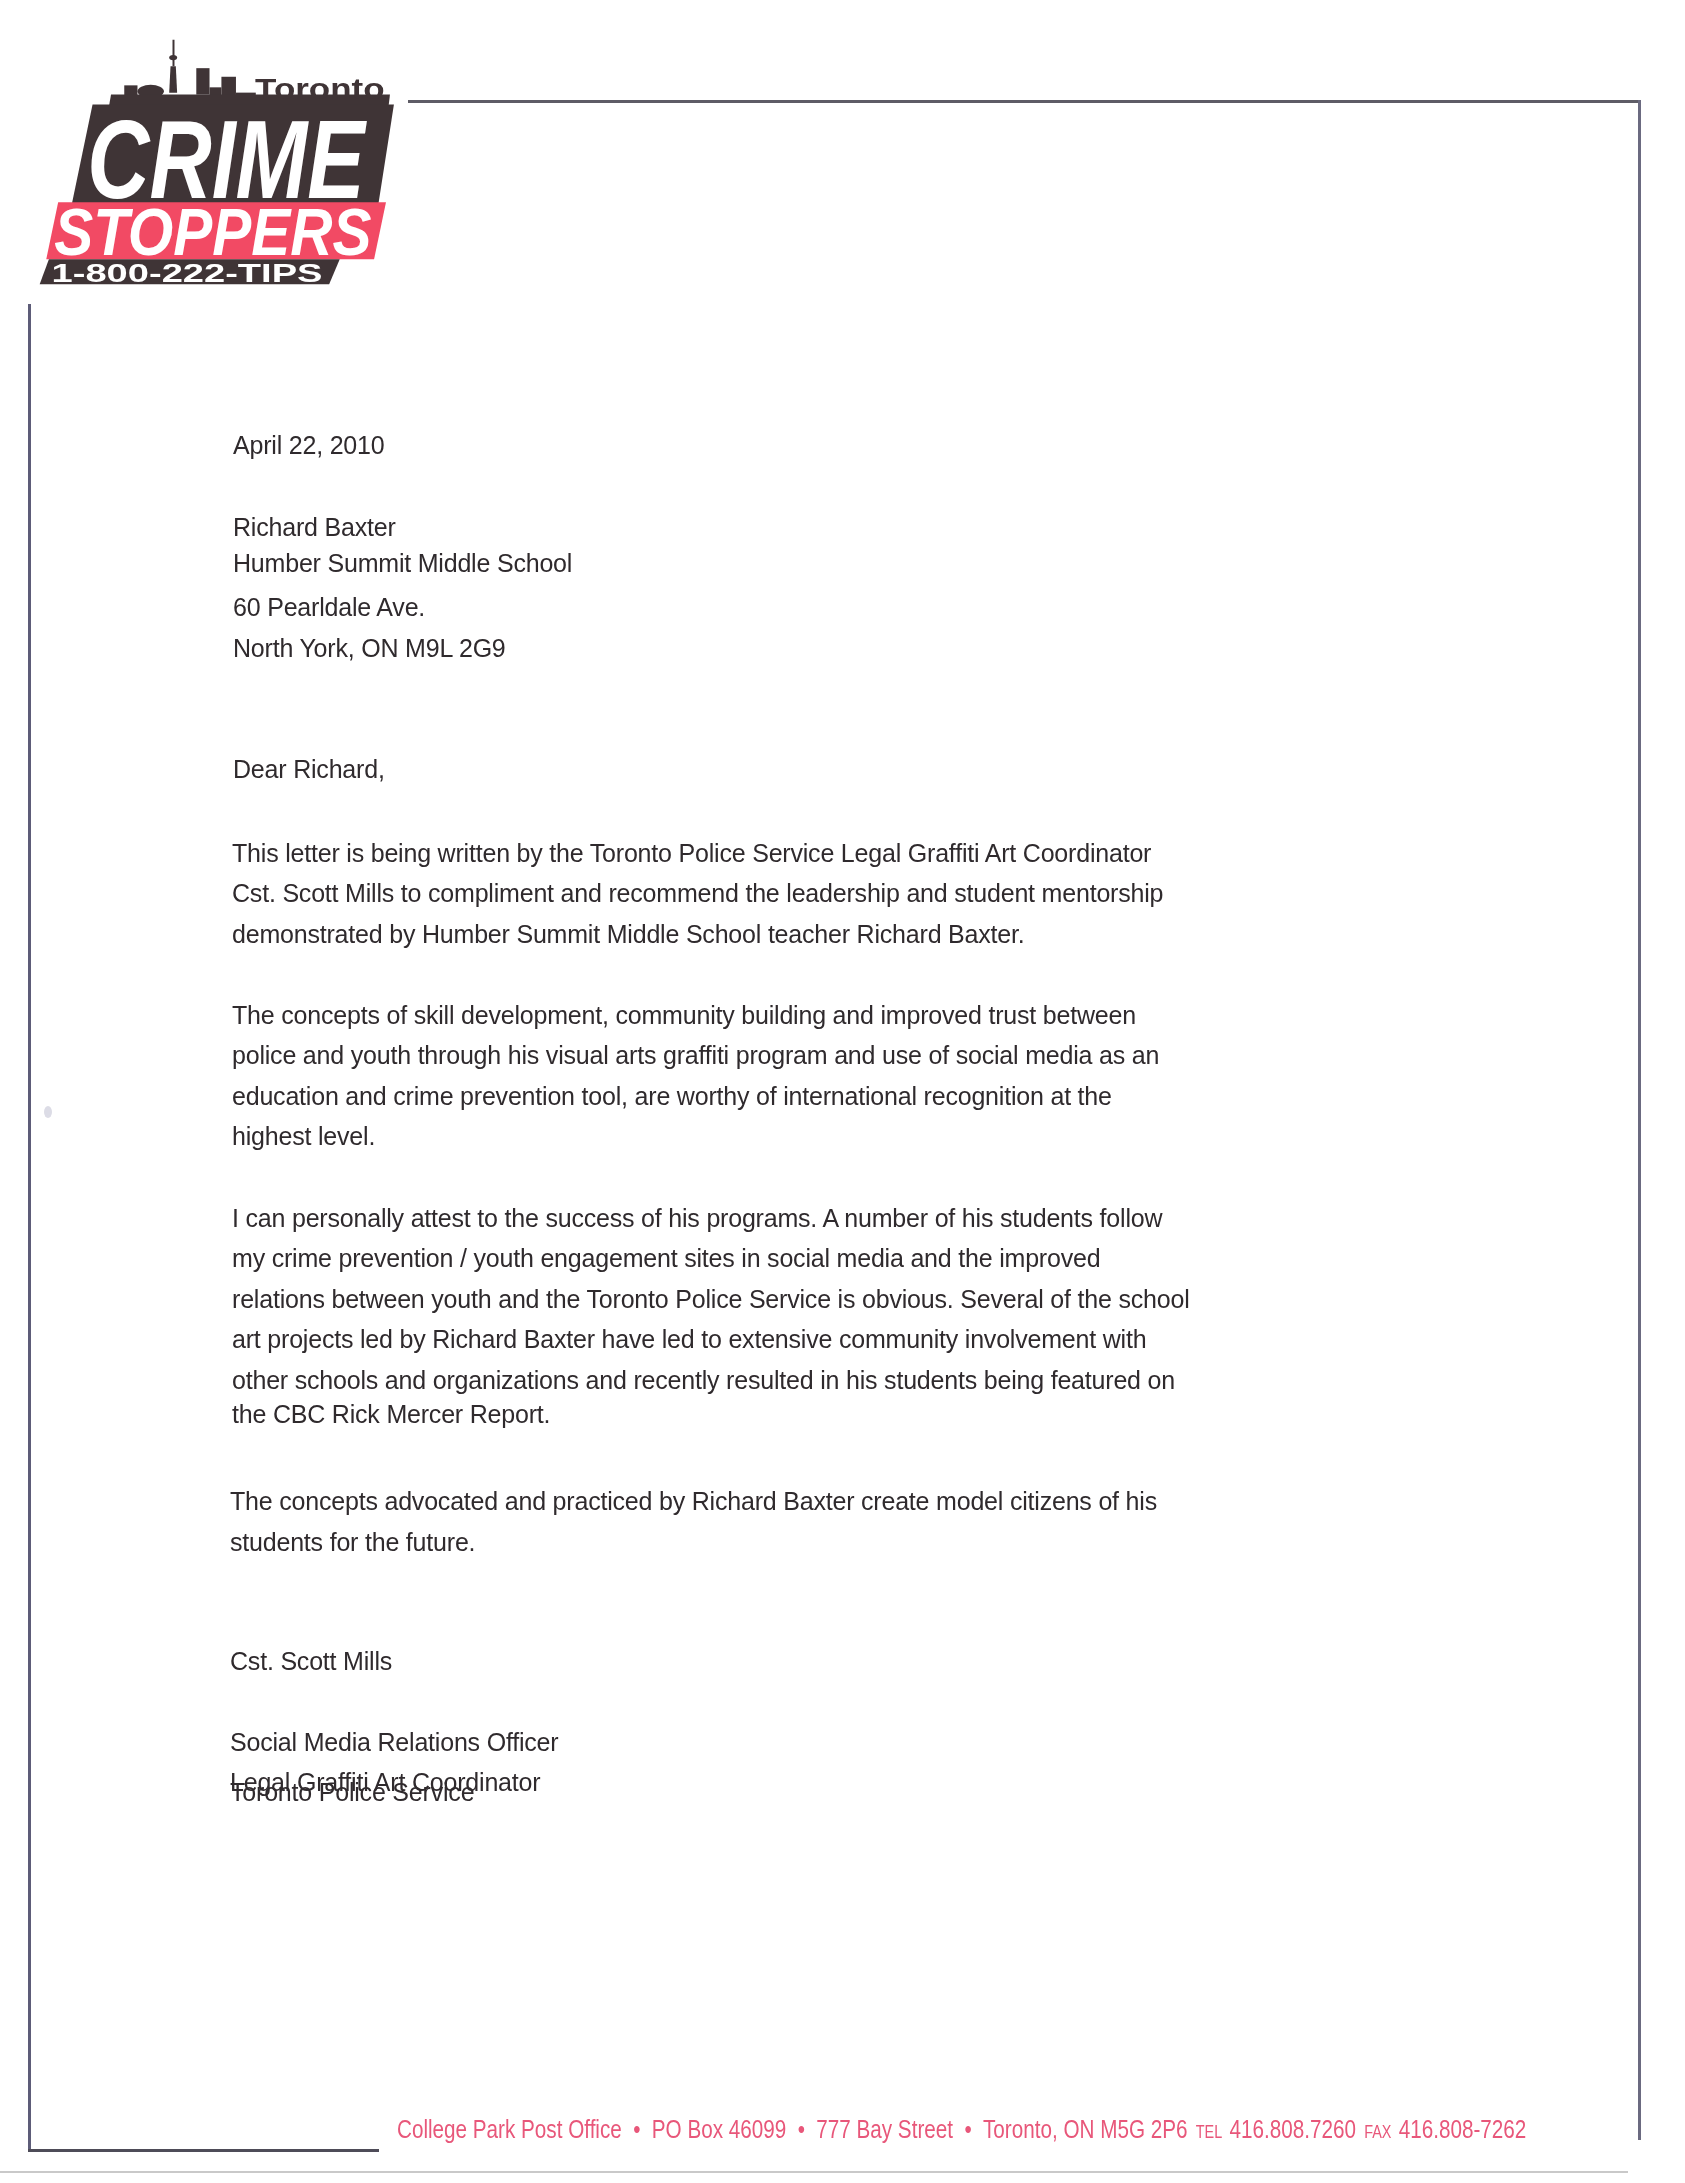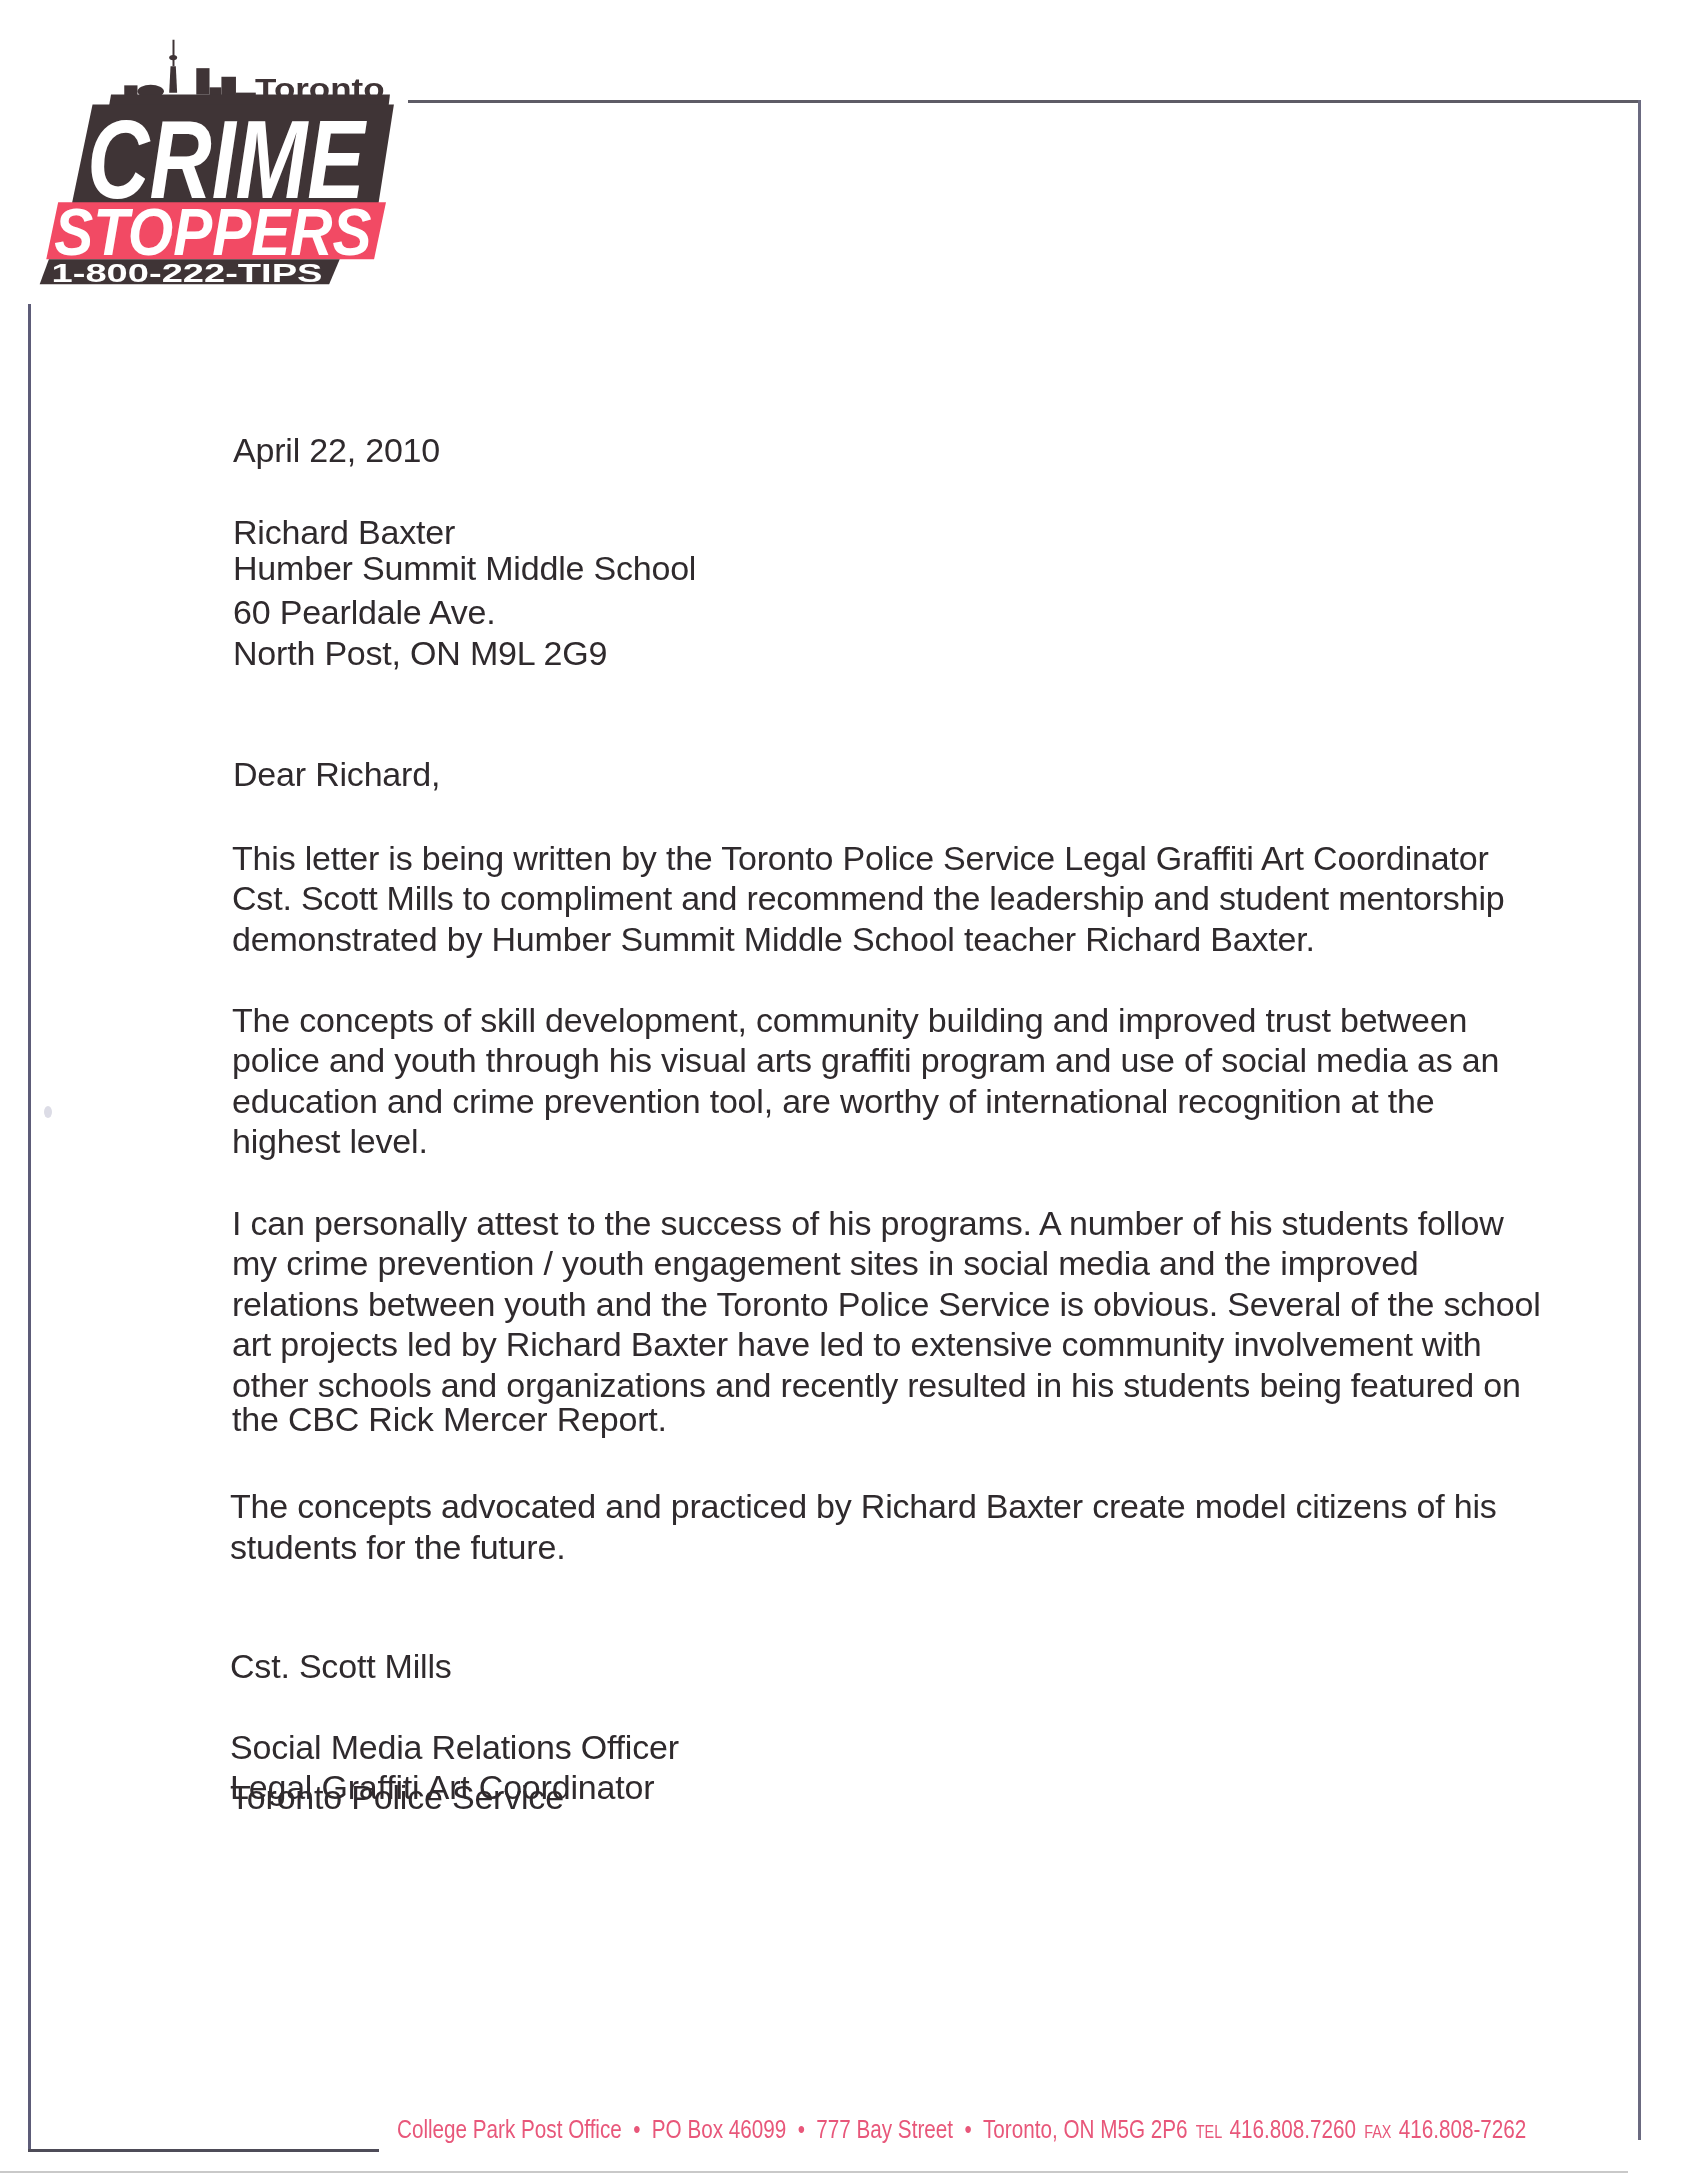--- a/index.html
+++ b/index.html
@@ -13,21 +13,21 @@
   .frame-bottom { position: absolute; left: 28.4px; top: 2149px; width: 351px; height: 2.6px; background: #4e4c58; }
   .scan-edge { position: absolute; left: 0; top: 2171px; width: 1628px; height: 2px; background: #c9c9c9; }
   .smudge { position: absolute; left: 44px; top: 1106px; width: 8px; height: 12px; border-radius: 50%; background: #dcdce6; }
 
   
   .logo { position: absolute; left: 0; top: 0; width: 423px; height: 291px; }
 
   
   .letter { position: absolute; left: 0; top: 0; width: 1686px; height: 2183px;
             font-family: "Liberation Sans", "DejaVu Sans", sans-serif;
-            color: #2f2a2d; font-size: 34px; }
+            color: #2f2a2d; font-size: 25px; }
   .line { position: absolute; white-space: nowrap; letter-spacing: -0.2px; }
 
   
   .footer { position: absolute; left: 397px; top: 2114px; white-space: nowrap;
             font-family: "Liberation Sans Narrow", "Liberation Sans", sans-serif;
             color: #e8577a; font-size: 26.5px; transform: scaleX(0.78); transform-origin: left top; }
   .footer .sep { margin: 0 14.6px; }
   .footer .small { font-size: 18.5px; margin: 0 9.3px 0 10.6px; }
 </style>
 </head>
@@ -68,21 +68,21 @@
     <text x="78" y="426" font-family="Liberation Sans, sans-serif" font-weight="bold" font-size="40" fill="#ffffff" textLength="410" lengthAdjust="spacingAndGlyphs">1-800-222-TIPS</text>
   </svg>
 
   <div class="letter">
     <div class="line" style="left:233px; top:431px;">April 22, 2010</div>
 
     <div>
       <div class="line" style="left:233px; top:513px;">Richard Baxter</div>
       <div class="line" style="left:233px; top:549px;">Humber Summit Middle School</div>
       <div class="line" style="left:233px; top:593px;">60 Pearldale Ave.</div>
-      <div class="line" style="left:233px; top:634px;">North Post, ON   M9L 2G9</div>
+      <div class="line" style="left:233px; top:634px;">North York, ON   M9L 2G9</div>
     </div>
 
     <div class="line" style="left:233px; top:755px;text-align:center;">Dear Richard,</div>
 
     <div>
       <div class="line" style="left:232px; top:839px;">This letter is being written by the Toronto Police Service Legal Graffiti Art Coordinator</div>
       <div class="line" style="left:232px; top:879px;">Cst. Scott Mills to compliment and recommend the leadership and student mentorship</div>
       <div class="line" style="left:232px; top:920px;">demonstrated by Humber Summit Middle School teacher Richard Baxter.</div>
     </div>
 

